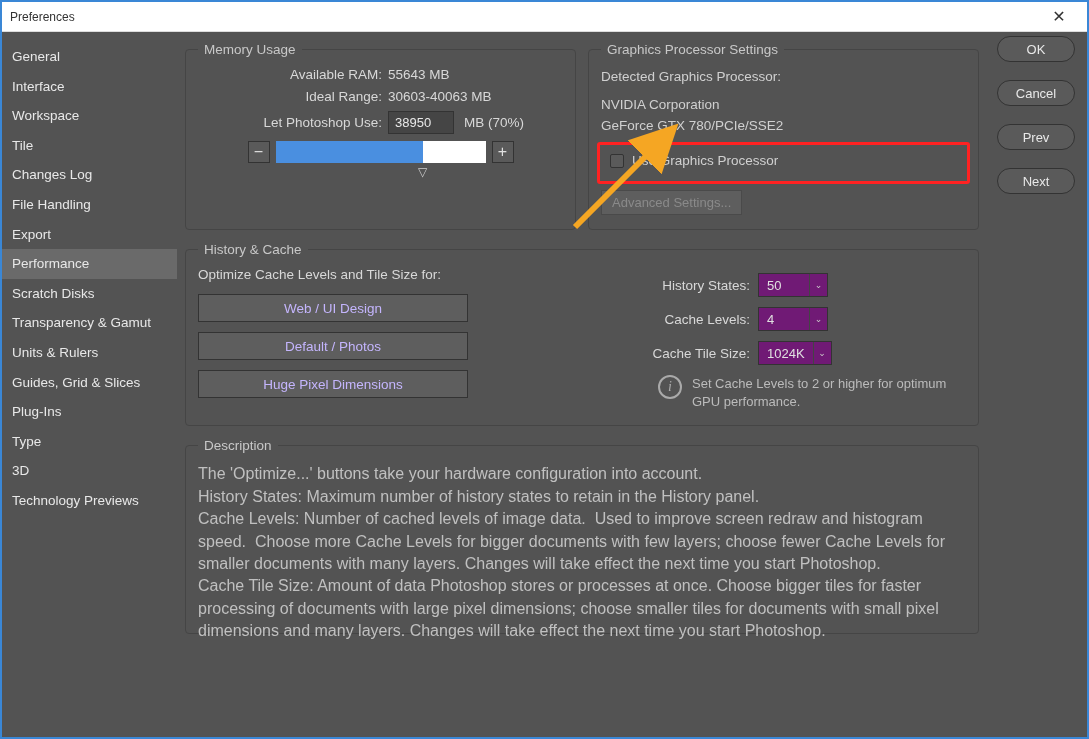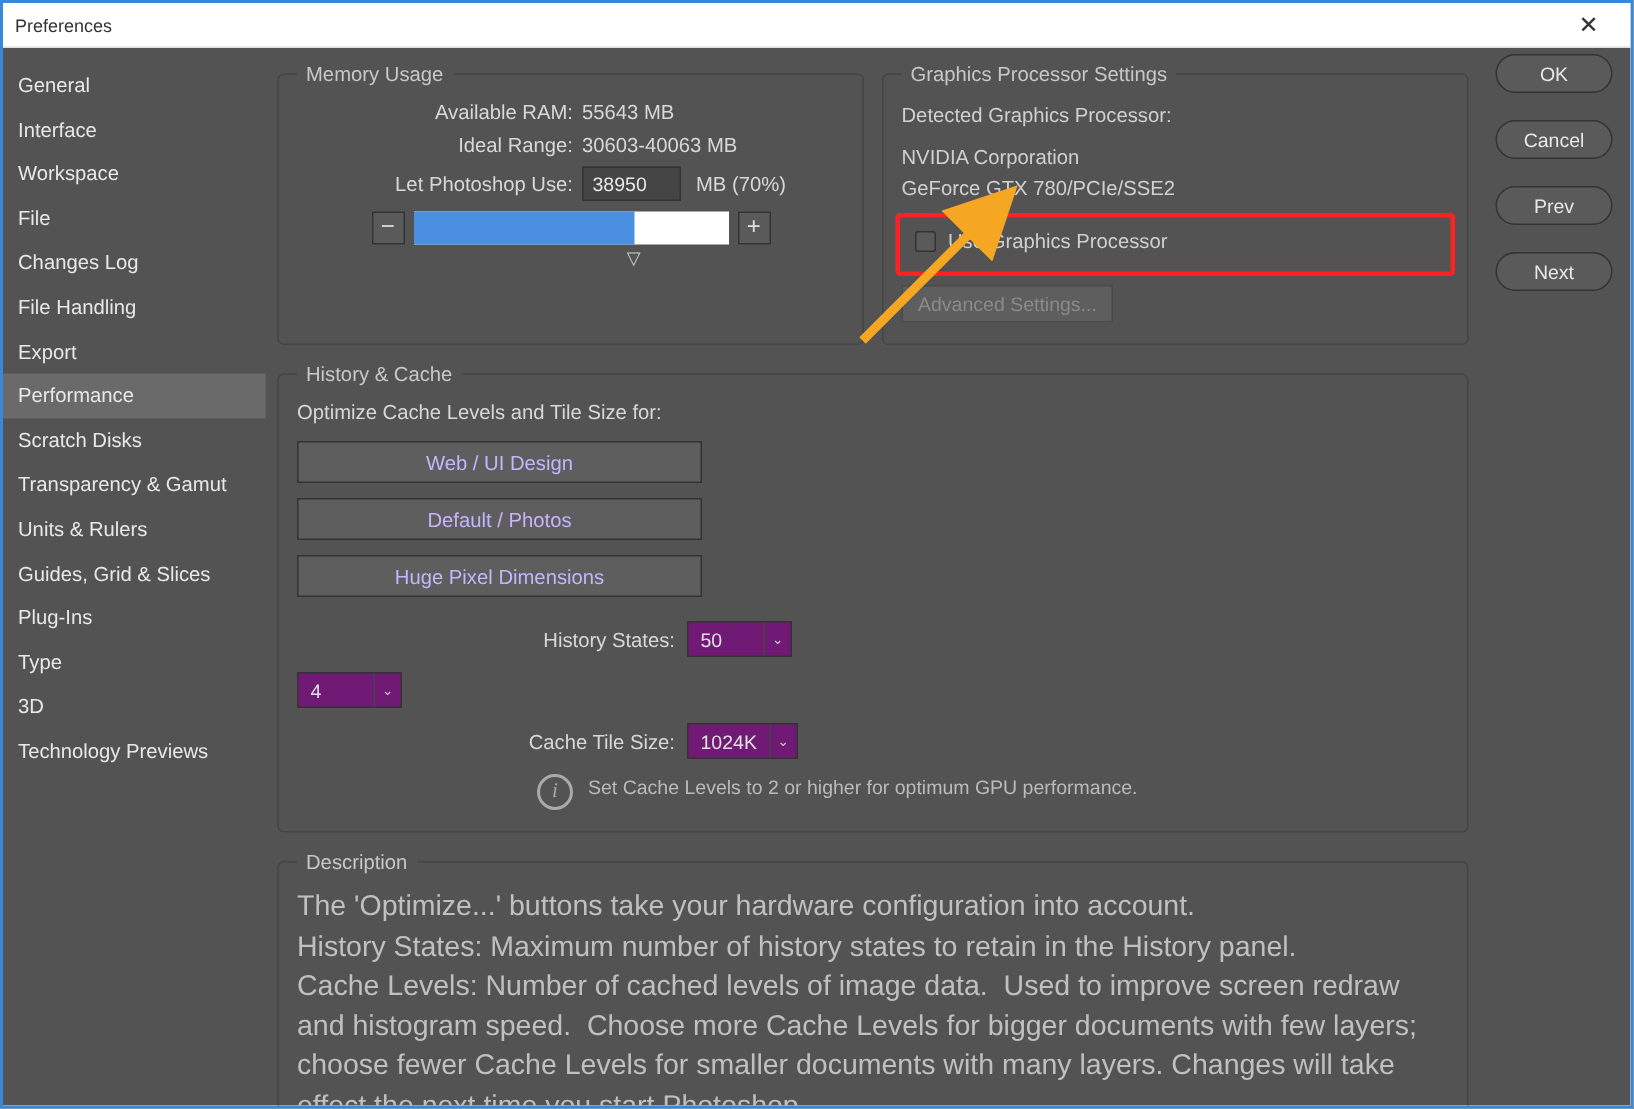--- a/index.html
+++ b/index.html
@@ -37,38 +37,38 @@
     .ghost-btn { background: #5e5e5e; border: 1px solid #4a4a4a; color: #8a8a8a; font-size: 13px; padding: 4px 10px; cursor: default; }
     .opt-btn { width: 270px; height: 28px; background: #5e5e5e; border: 1px solid #333; color: #c4b5fd; font-size: 13.5px; margin-bottom: 10px; cursor: pointer; display: block; }
     .hc-right-row { display: flex; align-items: center; margin-bottom: 10px; }
     .hc-right-row .label { width: 260px; padding-right: 8px; }
     .dropdown { display: flex; align-items: center; background: #701a75; border: 1px solid #333; height: 24px; }
     .dropdown-val { color: #e0e0e0; font-size: 13px; padding: 0 8px; min-width: 50px; }
     .dropdown-caret { width: 18px; height: 22px; display: flex; align-items: center; justify-content: center; color: #ccc; font-size: 9px; border-left: 1px solid #444; }
     .info-row { display: flex; align-items: flex-start; gap: 10px; margin-top: 8px; padding-left: 160px; }
     .info-icon { width: 24px; height: 24px; border: 2px solid #aaa; border-radius: 50%; color: #aaa; display: flex; align-items: center; justify-content: center; font-style: italic; font-size: 14px; font-family: Georgia, serif; flex-shrink: 0; }
     .info-text { color: #bbb; font-size: 13px; line-height: 1.4; }
-    .desc-text { color: #c0c0c0; font-size: 19px; line-height: 1.4; white-space: pre-wrap; }
+    .desc-text { color: #c0c0c0; font-size: 16px; line-height: 1.4; white-space: pre-wrap; }
     .arrow-overlay { position: absolute; pointer-events: none; left: 393px; top: 90px; }
-    .hc-cols { display: flex; flex-direction: column; }
+    .hc-cols { display: flex; }
   </style>
 </head>
 <body>
 
 <div class="titlebar">
   <span class="titlebar-title">Preferences</span>
   <div class="titlebar-close">✕</div>
 </div>
 
 <div class="main">
   <div class="sidebar">
     <div class="sidebar-item">General</div>
     <div class="sidebar-item">Interface</div>
     <div class="sidebar-item">Workspace</div>
-    <div class="sidebar-item">File</div>
+    <div class="sidebar-item">Tile</div>
     <div class="sidebar-item">Changes Log</div>
     <div class="sidebar-item">File Handling</div>
     <div class="sidebar-item">Export</div>
     <div class="sidebar-item selected">Performance</div>
     <div class="sidebar-item">Scratch Disks</div>
     <div class="sidebar-item">Transparency &amp; Gamut</div>
     <div class="sidebar-item">Units &amp; Rulers</div>
     <div class="sidebar-item">Guides, Grid &amp; Slices</div>
     <div class="sidebar-item">Plug-Ins</div>
     <div class="sidebar-item">Type</div>
@@ -129,20 +129,21 @@
         </div>
         <div style="flex:1;padding-top:6px">
           <div class="hc-right-row">
             <span class="label">History States:</span>
             <div class="dropdown">
               <span class="dropdown-val">50</span>
               <span class="dropdown-caret">⌄</span>
             </div>
           </div>
           <div class="hc-right-row">
+            <span class="label">Cache Levels:</span>
             <div class="dropdown">
               <span class="dropdown-val">4</span>
               <span class="dropdown-caret">⌄</span>
             </div>
           </div>
           <div class="hc-right-row">
             <span class="label">Cache Tile Size:</span>
             <div class="dropdown">
               <span class="dropdown-val">1024K</span>
               <span class="dropdown-caret">⌄</span>

